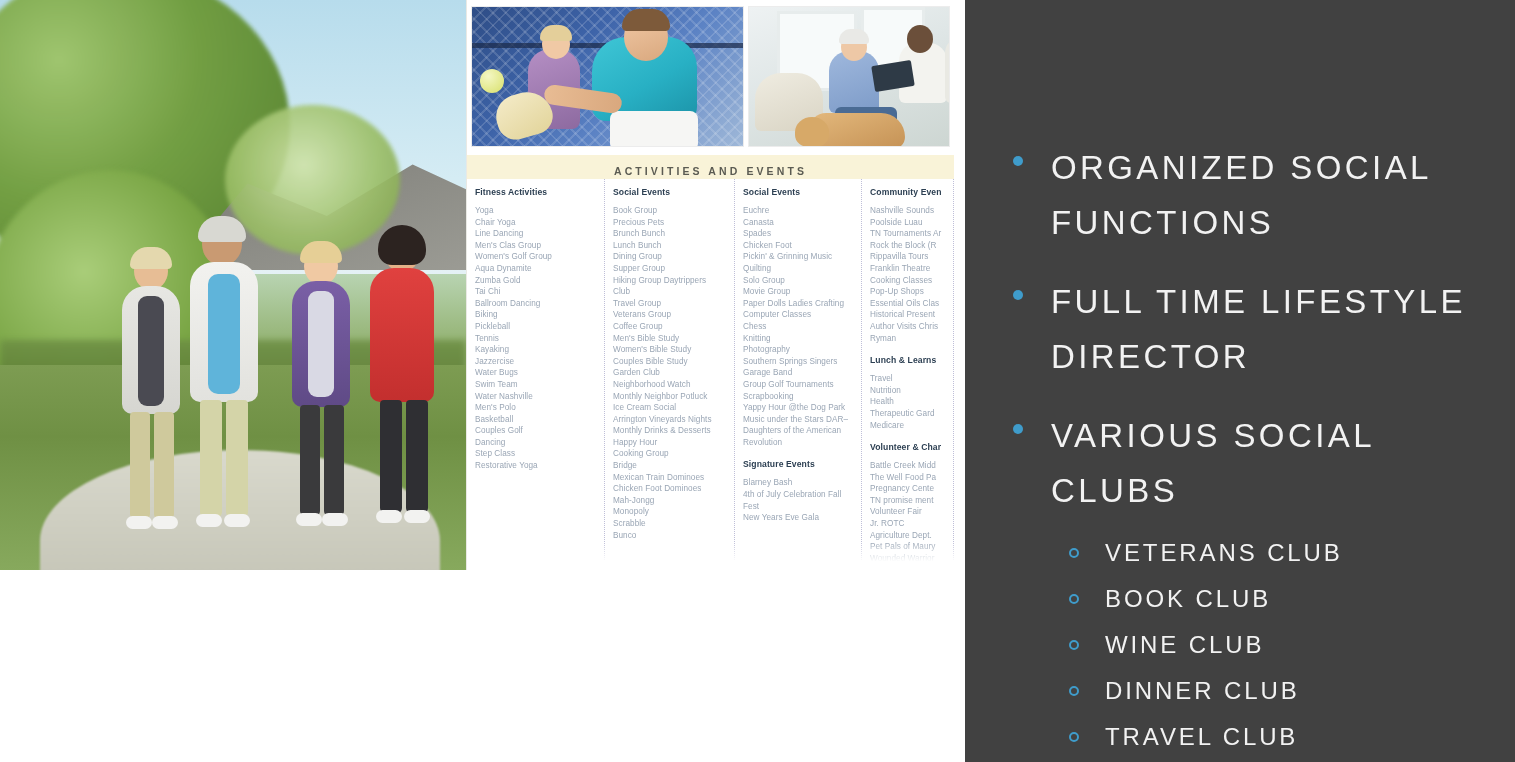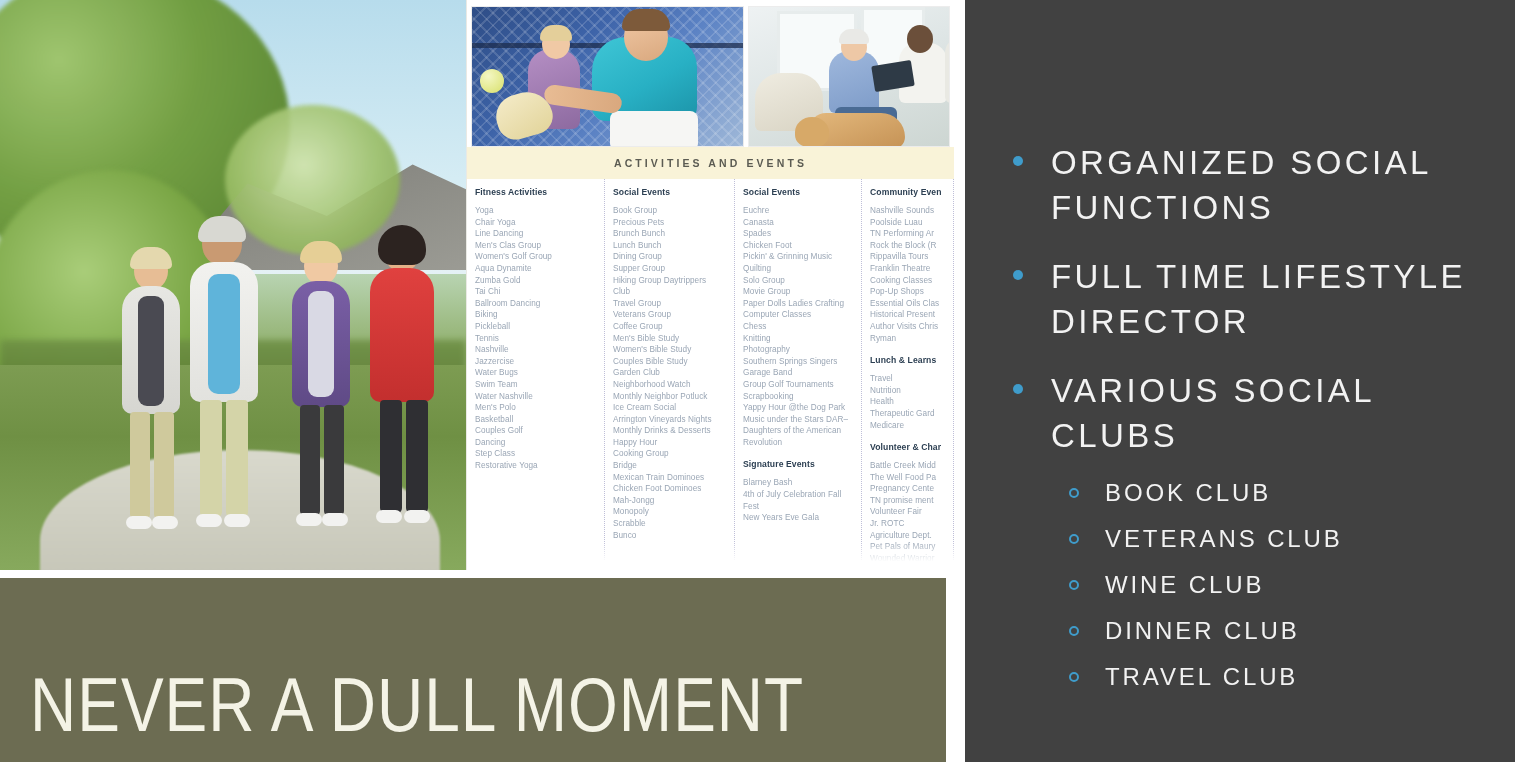--- a/index.html
+++ b/index.html
@@ -69,21 +69,21 @@
   .bp-lady-hair{position:absolute;left:90px;top:22px;width:30px;height:15px;border-radius:15px 15px 4px 4px;background:#e9e9e6;}
   .bp-lady-jeans{position:absolute;left:86px;top:100px;width:62px;height:26px;border-radius:6px;background:#4a6b94;}
   .bp-man2{position:absolute;left:150px;top:36px;width:48px;height:60px;border-radius:18px 18px 6px 6px;background:#f3f3ef;}
   .bp-man2-head{position:absolute;left:158px;top:18px;width:26px;height:28px;border-radius:50%;background:#6b4f3a;}
   .bp-man3{position:absolute;left:196px;top:30px;width:44px;height:66px;border-radius:16px 16px 6px 6px;background:#e9e9e3;}
   .bp-book{position:absolute;left:124px;top:56px;width:40px;height:26px;background:#2e3a46;transform:rotate(-9deg);border-radius:2px;}
   .bp-dog{position:absolute;left:60px;top:106px;width:96px;height:36px;border-radius:20px 28px 14px 14px;
     background:linear-gradient(160deg,#e3b87c,#c59255);}
   .bp-dog-head{position:absolute;left:46px;top:110px;width:34px;height:30px;border-radius:50% 50% 40% 40%;background:#d7a968;}
 
-  .br-band{position:absolute;left:0;top:147px;width:487px;height:32px;background:#f9f3d8;}
+  .br-band{position:absolute;left:0;top:155px;width:487px;height:32px;background:#f9f3d8;}
   .br-band-title{position:absolute;left:0;top:0;width:487px;line-height:32px;text-align:center;
     font-size:10.5px;font-weight:700;letter-spacing:3.1px;color:#5b5b52;font-family:"Liberation Sans",sans-serif;}
 
   .br-cols{position:absolute;left:0;top:179px;width:487px;height:391px;display:flex;background:#fff;}
   .br-col{position:relative;padding:4px 6px 0 8px;box-sizing:border-box;overflow:hidden;
     border-right:1px dotted #bfbfd8;}
   .br-col:last-child{border-right:none;}
   .br-col.c1{flex:0 0 138px;}
   .br-col.c2{flex:0 0 130px;}
   .br-col.c3{flex:0 0 127px;}
@@ -98,21 +98,21 @@
   .title-bar{position:absolute;left:0;top:578px;width:946px;height:184px;background:#6c6c52;}
   .title-text{position:absolute;left:30px;bottom:14px;font-size:64px;line-height:72px;font-weight:400;
     color:#f4f3e6;letter-spacing:1px;font-family:"Liberation Sans",sans-serif;white-space:nowrap;
     transform:scaleY(1.18);transform-origin:left bottom;}
 
   
   .dark-panel{position:absolute;left:965px;top:0;width:550px;height:762px;background:#414141;}
   .bullets{position:absolute;left:0;top:0;width:550px;padding:140px 20px 0 18px;box-sizing:border-box;}
   .blevel1{position:relative;display:flex;align-items:flex-start;margin-bottom:24px;}
   .b1-dot{flex:0 0 auto;width:10px;height:10px;border-radius:50%;background:#3f9ccb;margin:16px 28px 0 30px;}
-  .b1-text{font-size:33px;line-height:45px;color:#f2f2f2;letter-spacing:3.4px;font-weight:400;
+  .b1-text{font-size:33px;line-height:55px;color:#f2f2f2;letter-spacing:3.4px;font-weight:400;
     max-width:420px;font-family:"Liberation Sans",sans-serif;}
   .sublist{margin:-6px 0 0 0;}
   .blevel2{position:relative;display:flex;align-items:center;margin-bottom:12px;}
   .b2-dot{flex:0 0 auto;width:10px;height:10px;border-radius:50%;border:2px solid #3f9ccb;background:transparent;
     margin:0 26px 0 86px;box-sizing:border-box;}
   .b2-text{font-size:24px;line-height:34px;color:#f2f2f2;letter-spacing:2.9px;font-weight:400;
     font-family:"Liberation Sans",sans-serif;}
 </style>
 </head>
 <body>
@@ -222,21 +222,21 @@
             <div class="br-li">Line Dancing</div>
             <div class="br-li">Men's Clas Group</div>
             <div class="br-li">Women's Golf Group</div>
             <div class="br-li">Aqua Dynamite</div>
             <div class="br-li">Zumba Gold</div>
             <div class="br-li">Tai Chi</div>
             <div class="br-li">Ballroom Dancing</div>
             <div class="br-li">Biking</div>
             <div class="br-li">Pickleball</div>
             <div class="br-li">Tennis</div>
-            <div class="br-li">Nashville</div>
+            <div class="br-li">Kayaking</div>
             <div class="br-li">Jazzercise</div>
             <div class="br-li">Water Bugs</div>
             <div class="br-li">Swim Team</div>
             <div class="br-li">Water Nashville</div>
             <div class="br-li">Men's Polo</div>
             <div class="br-li">Basketball</div>
             <div class="br-li">Couples Golf</div>
             <div class="br-li">Dancing</div>
             <div class="br-li">Step Class</div>
             <div class="br-li">Restorative Yoga</div>
@@ -310,21 +310,21 @@
             <div class="br-li">Fest</div>
             <div class="br-li">New Years Eve Gala</div>
           </div>
       </div>
 
       <div class="br-col c4">
         <div class="br-h">Community Even</div>
         <div id="col3-items">
             <div class="br-li">Nashville Sounds</div>
             <div class="br-li">Poolside Luau</div>
-            <div class="br-li">TN Performing Ar</div>
+            <div class="br-li">TN Tournaments Ar</div>
             <div class="br-li">Rock the Block (R</div>
             <div class="br-li">Rippavilla Tours</div>
             <div class="br-li">Franklin Theatre</div>
             <div class="br-li">Cooking Classes</div>
             <div class="br-li">Pop-Up Shops</div>
             <div class="br-li">Essential Oils Clas</div>
             <div class="br-li">Historical Present</div>
             <div class="br-li">Author Visits Chris</div>
             <div class="br-li">Ryman</div>
           </div>
@@ -348,46 +348,43 @@
             <div class="br-li">Pet Pals of Maury</div>
             <div class="br-li">Wounded Warrior</div>
             <div class="br-li">Home of TN</div>
           </div>
       </div>
 
       <div class="br-fade"></div>
     </div>
   </div>
 
-  <div class="title-bar">
-    <div class="title-text">NEVER A DULL MOMENT</div>
-  </div>
 
   <div class="dark-panel">
     <div class="bullets" id="bullet-list">
         <div class="blevel1">
           <span class="b1-dot"></span>
           <span class="b1-text">ORGANIZED SOCIAL FUNCTIONS</span>
         </div>
         <div class="blevel1">
           <span class="b1-dot"></span>
           <span class="b1-text">FULL TIME LIFESTYLE DIRECTOR</span>
         </div>
         <div class="blevel1">
           <span class="b1-dot"></span>
           <span class="b1-text">VARIOUS SOCIAL CLUBS</span>
         </div>
         <div class="sublist">
           <div class="blevel2">
             <span class="b2-dot"></span>
-            <span class="b2-text">BOOK CLUB</span>
+            <span class="b2-text">VETERANS CLUB</span>
           </div>
           <div class="blevel2">
             <span class="b2-dot"></span>
-            <span class="b2-text">VETERANS CLUB</span>
+            <span class="b2-text">BOOK CLUB</span>
           </div>
           <div class="blevel2">
             <span class="b2-dot"></span>
             <span class="b2-text">WINE CLUB</span>
           </div>
           <div class="blevel2">
             <span class="b2-dot"></span>
             <span class="b2-text">DINNER CLUB</span>
           </div>
           <div class="blevel2">

